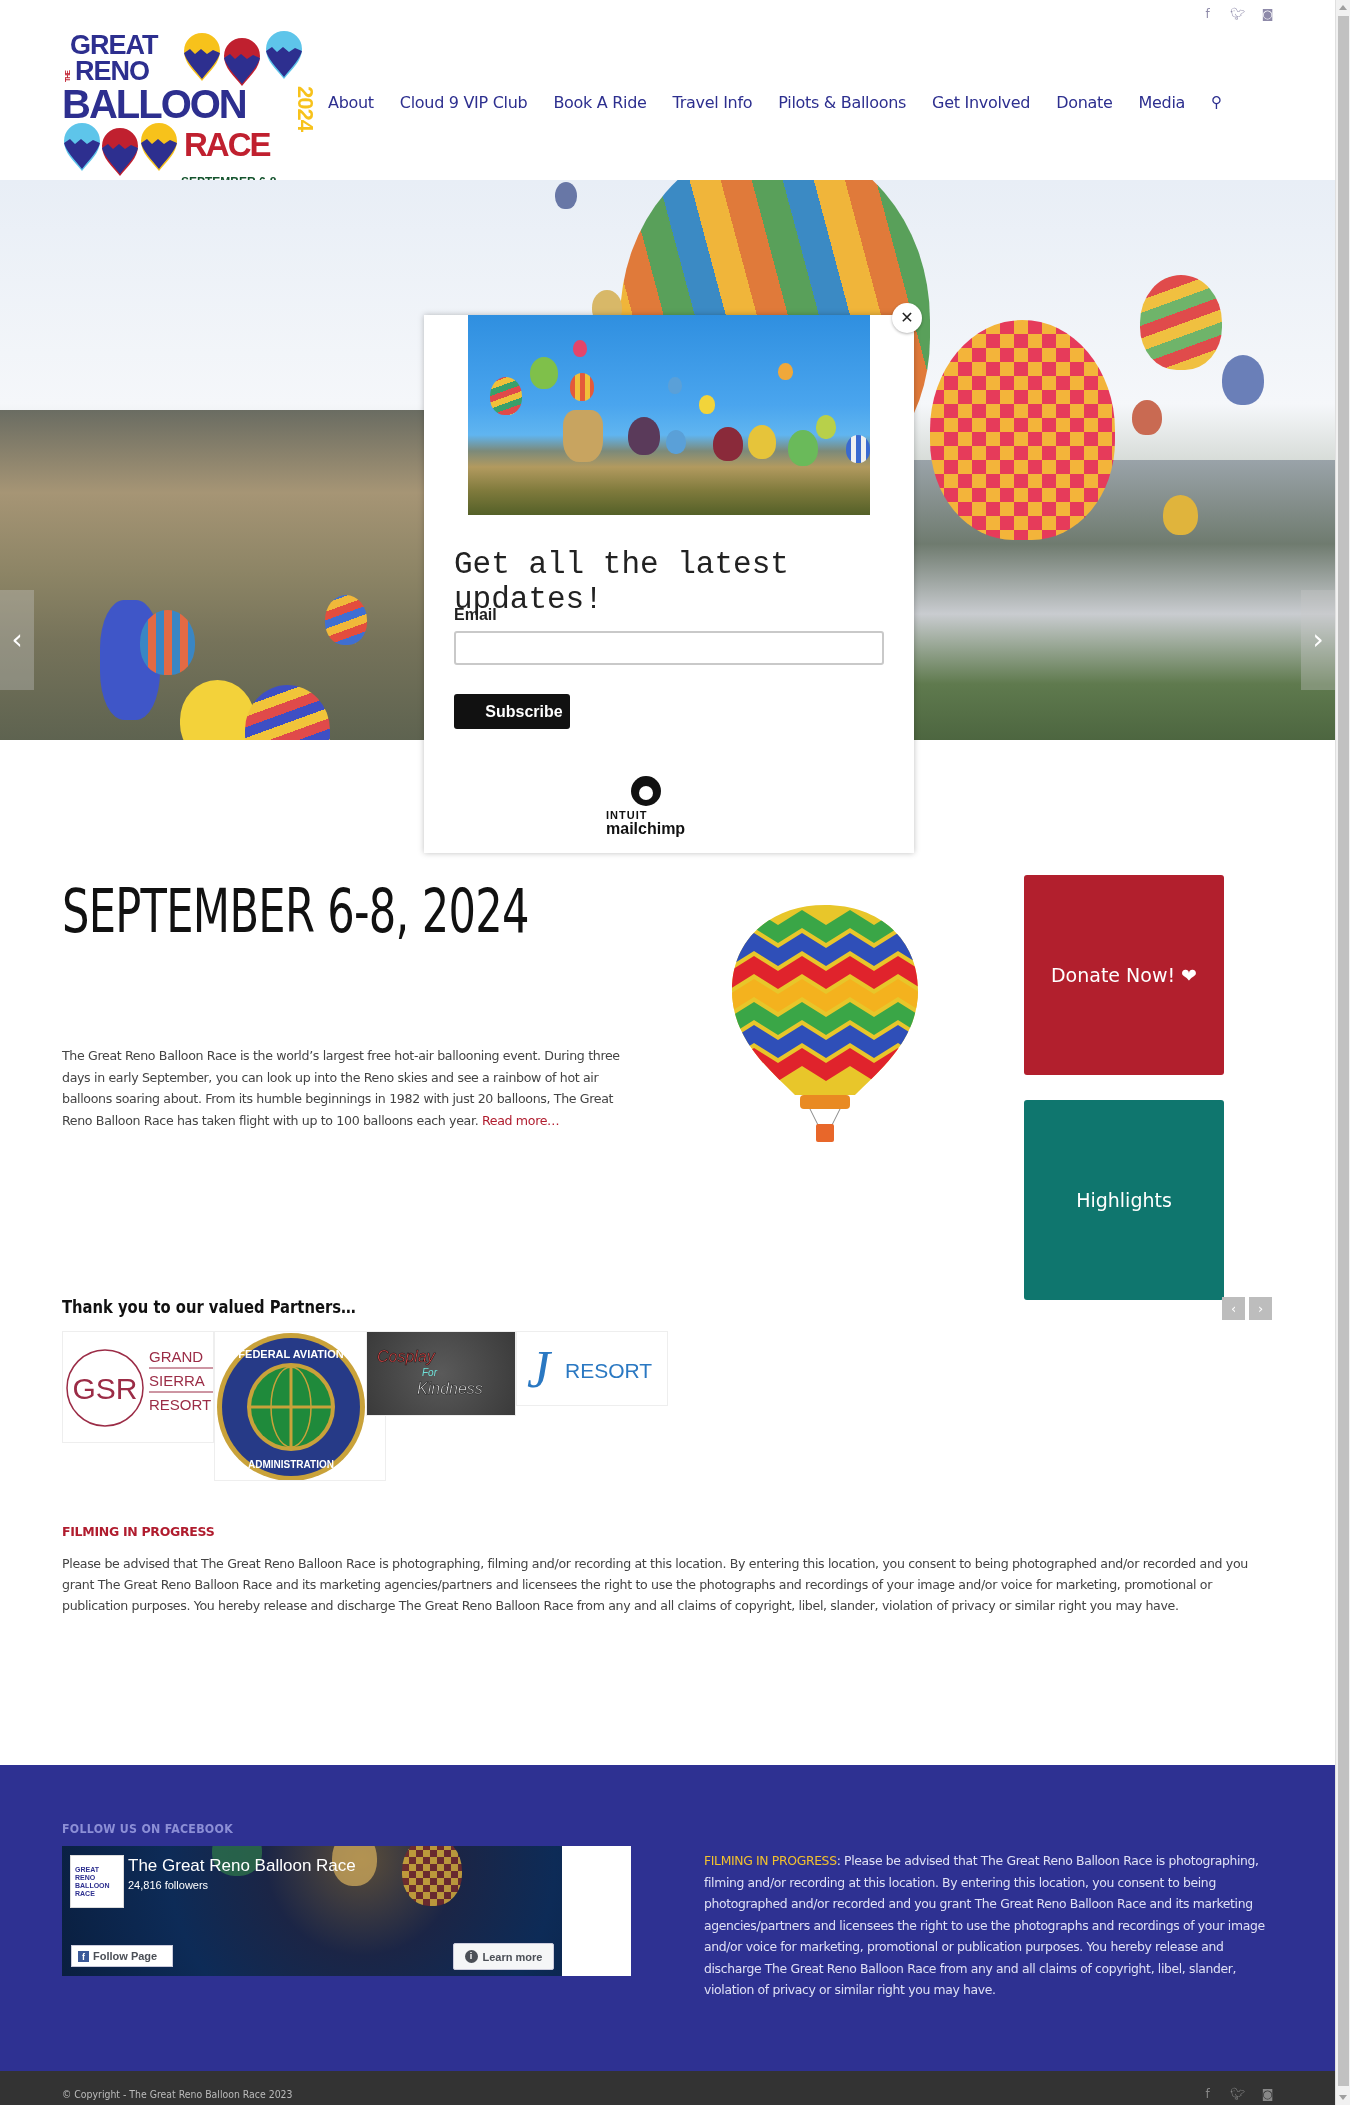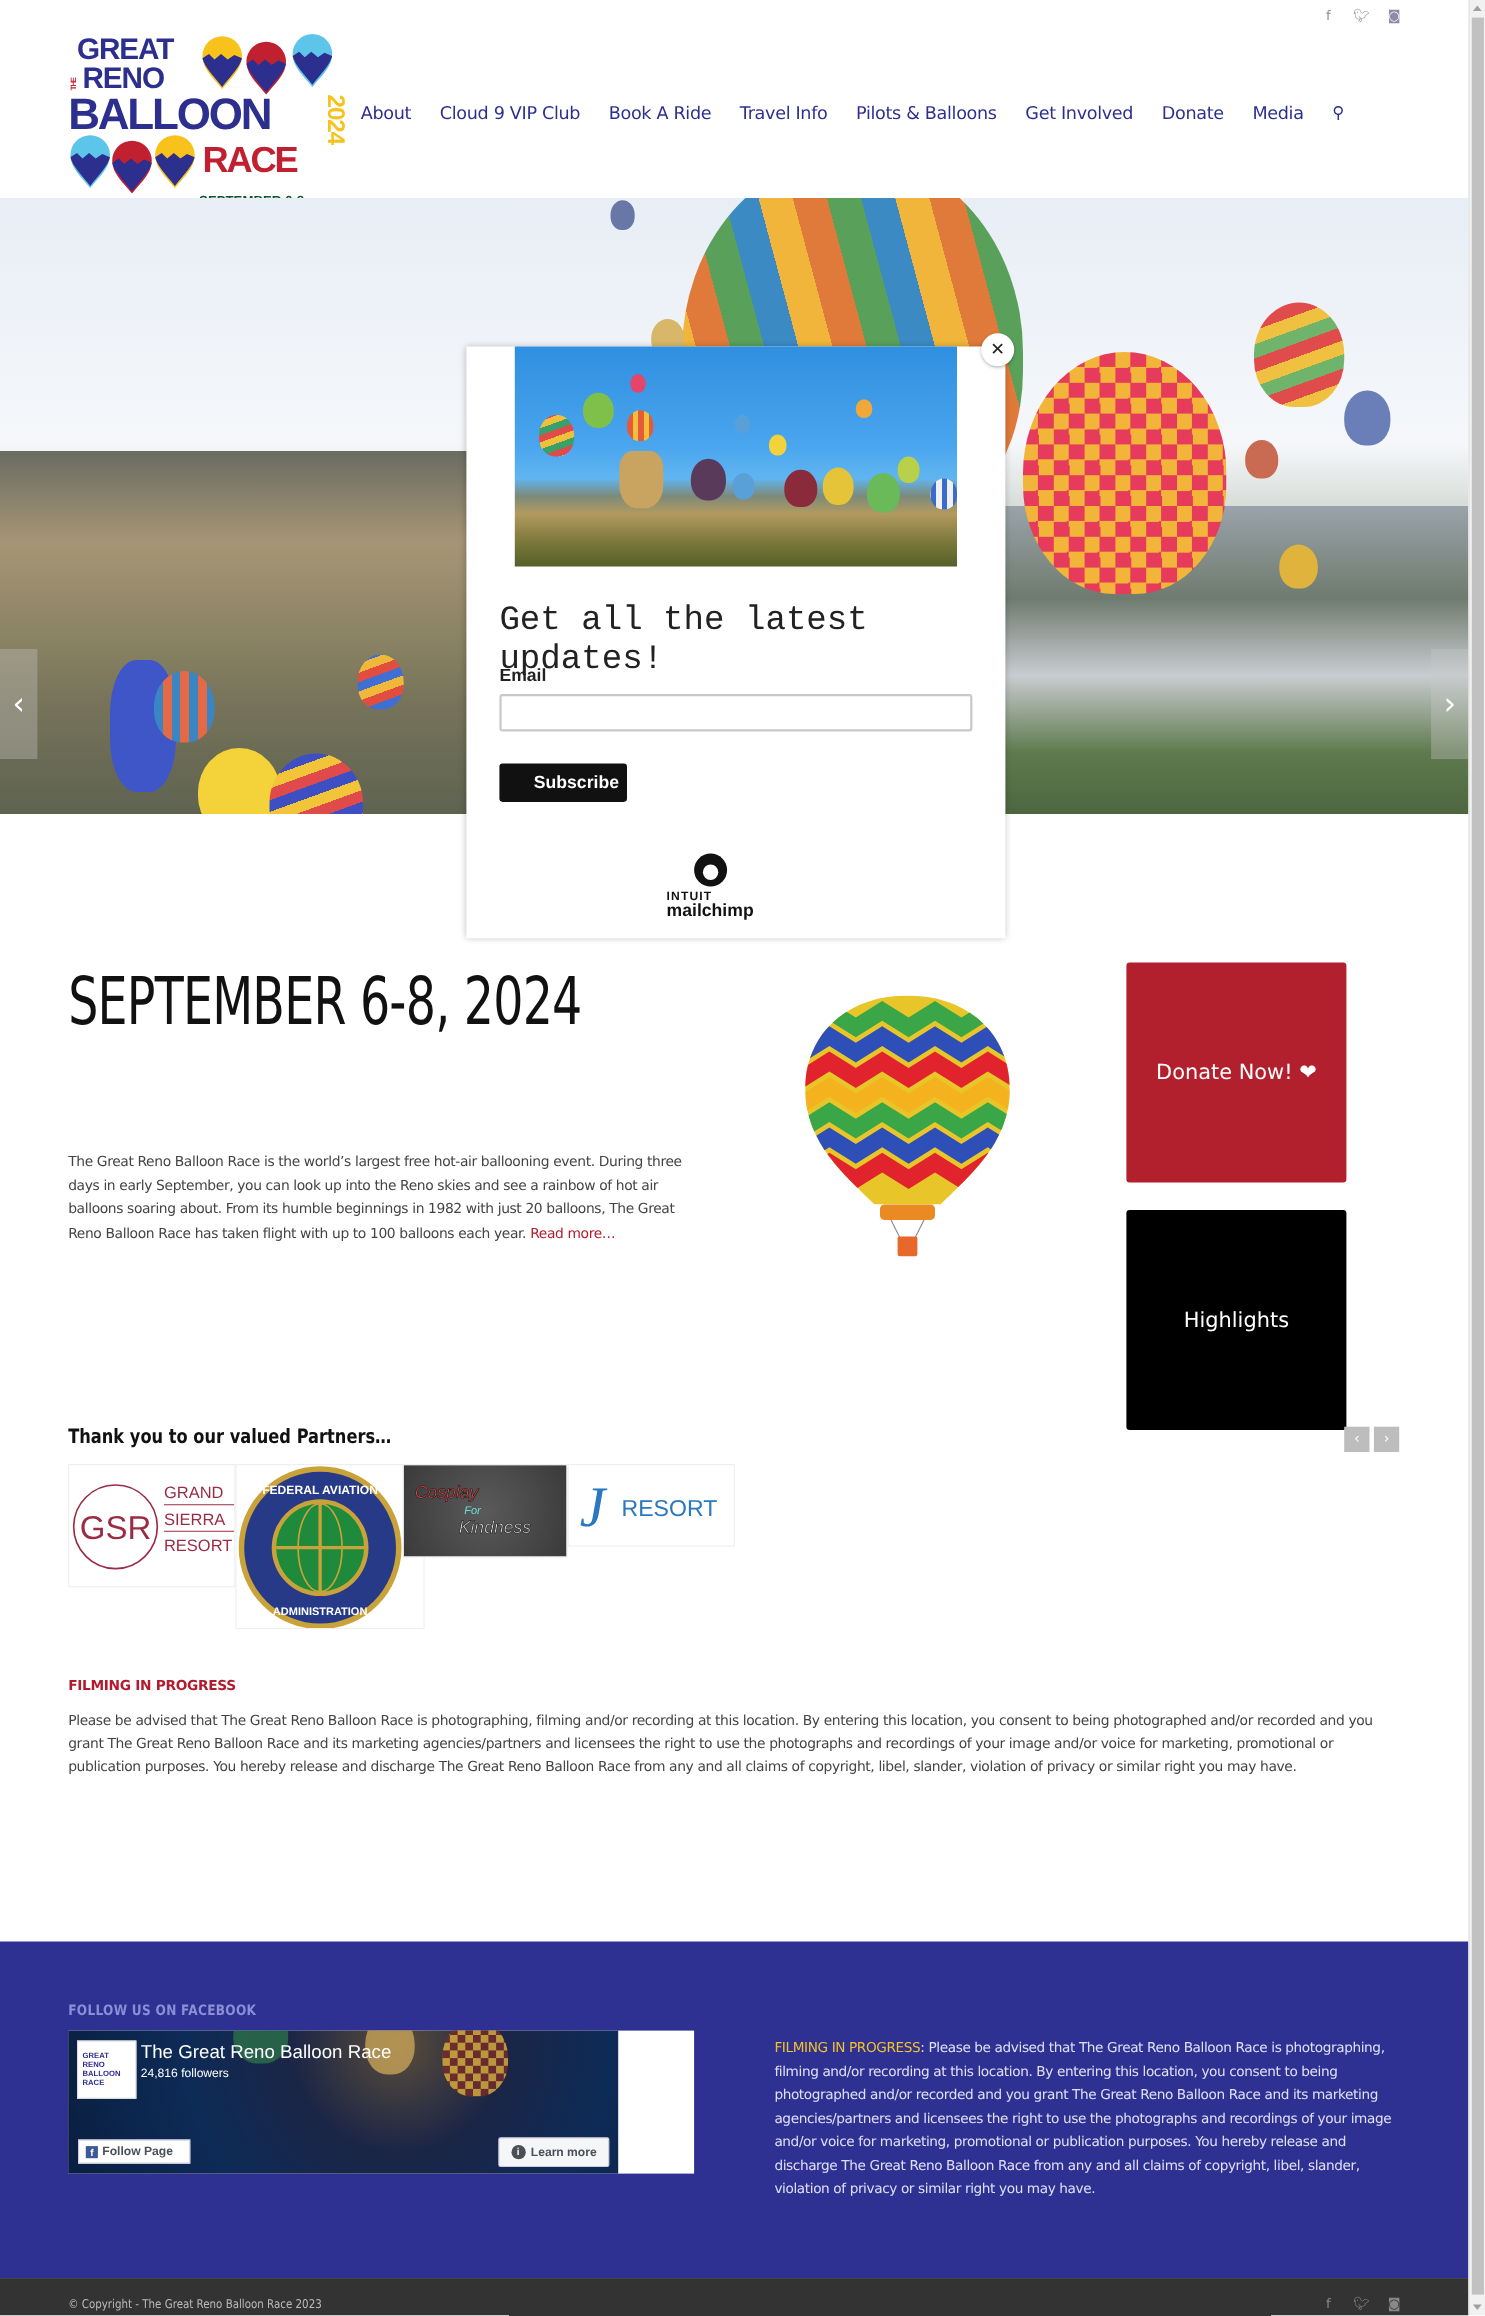--- a/index.html
+++ b/index.html
@@ -49,21 +49,21 @@
   .modal .mc .intuit { font-size: 11px; font-weight: bold; letter-spacing: 1px; }
   .modal .mc .mcname { font-size: 16px; font-weight: bold; }
 
   
   .date-title { position: absolute; left: 62px; top: 876px; font-family: "DejaVu Sans", sans-serif; font-weight: normal; font-size: 60px; color: #111; transform: scaleX(0.72); transform-origin: left top; letter-spacing: -1px; white-space: nowrap; }
   .intro { position: absolute; left: 62px; top: 1045px; width: 570px; font-size: 12.6px; line-height: 21.5px; color: #444; font-family: "DejaVu Sans", sans-serif; letter-spacing: -0.35px; }
   .intro a { color: #b01c2e; text-decoration: none; margin-top: 48px; }
   .big-balloon { position: absolute; left: 730px; top: 900px; width: 190px; height: 245px; }
   .tile { position: absolute; left: 1024px; width: 200px; height: 200px; border-radius: 3px; color: #fff; font-family: "DejaVu Sans", sans-serif; font-size: 19px; display: flex; align-items: center; justify-content: center; }
   .tile.donate { top: 875px; background: #b21f2d; }
-  .tile.high { top: 1100px; background: #000000; }
+  .tile.high { top: 1100px; background: #0f766e; }
   .carousel-nav { position: absolute; left: 1222px; top: 1297px; display: flex; gap: 4px; }
   .carousel-nav span { width: 23px; height: 23px; background: #bdbdbd; color: #fff; font-size: 13px; text-align: center; line-height: 23px; }
 
   .partners-h { position: absolute; left: 62px; top: 1296px; font-family: "DejaVu Sans", sans-serif; font-weight: bold; font-size: 18px; color: #111; transform: scaleX(0.82); transform-origin: left top; white-space: nowrap; }
   .plogo { position: absolute; border: 1px solid #eee; background: #fff; overflow: hidden; }
 
   .film-h { position: absolute; left: 62px; top: 1524px; font-size: 12.5px; color: #b01c2e; font-family: "DejaVu Sans", sans-serif; letter-spacing: -0.3px; }
   .film-p { position: absolute; left: 62px; top: 1553px; width: 1215px; font-size: 12.6px; line-height: 21px; color: #444; letter-spacing: -0.35px; }
 
   

